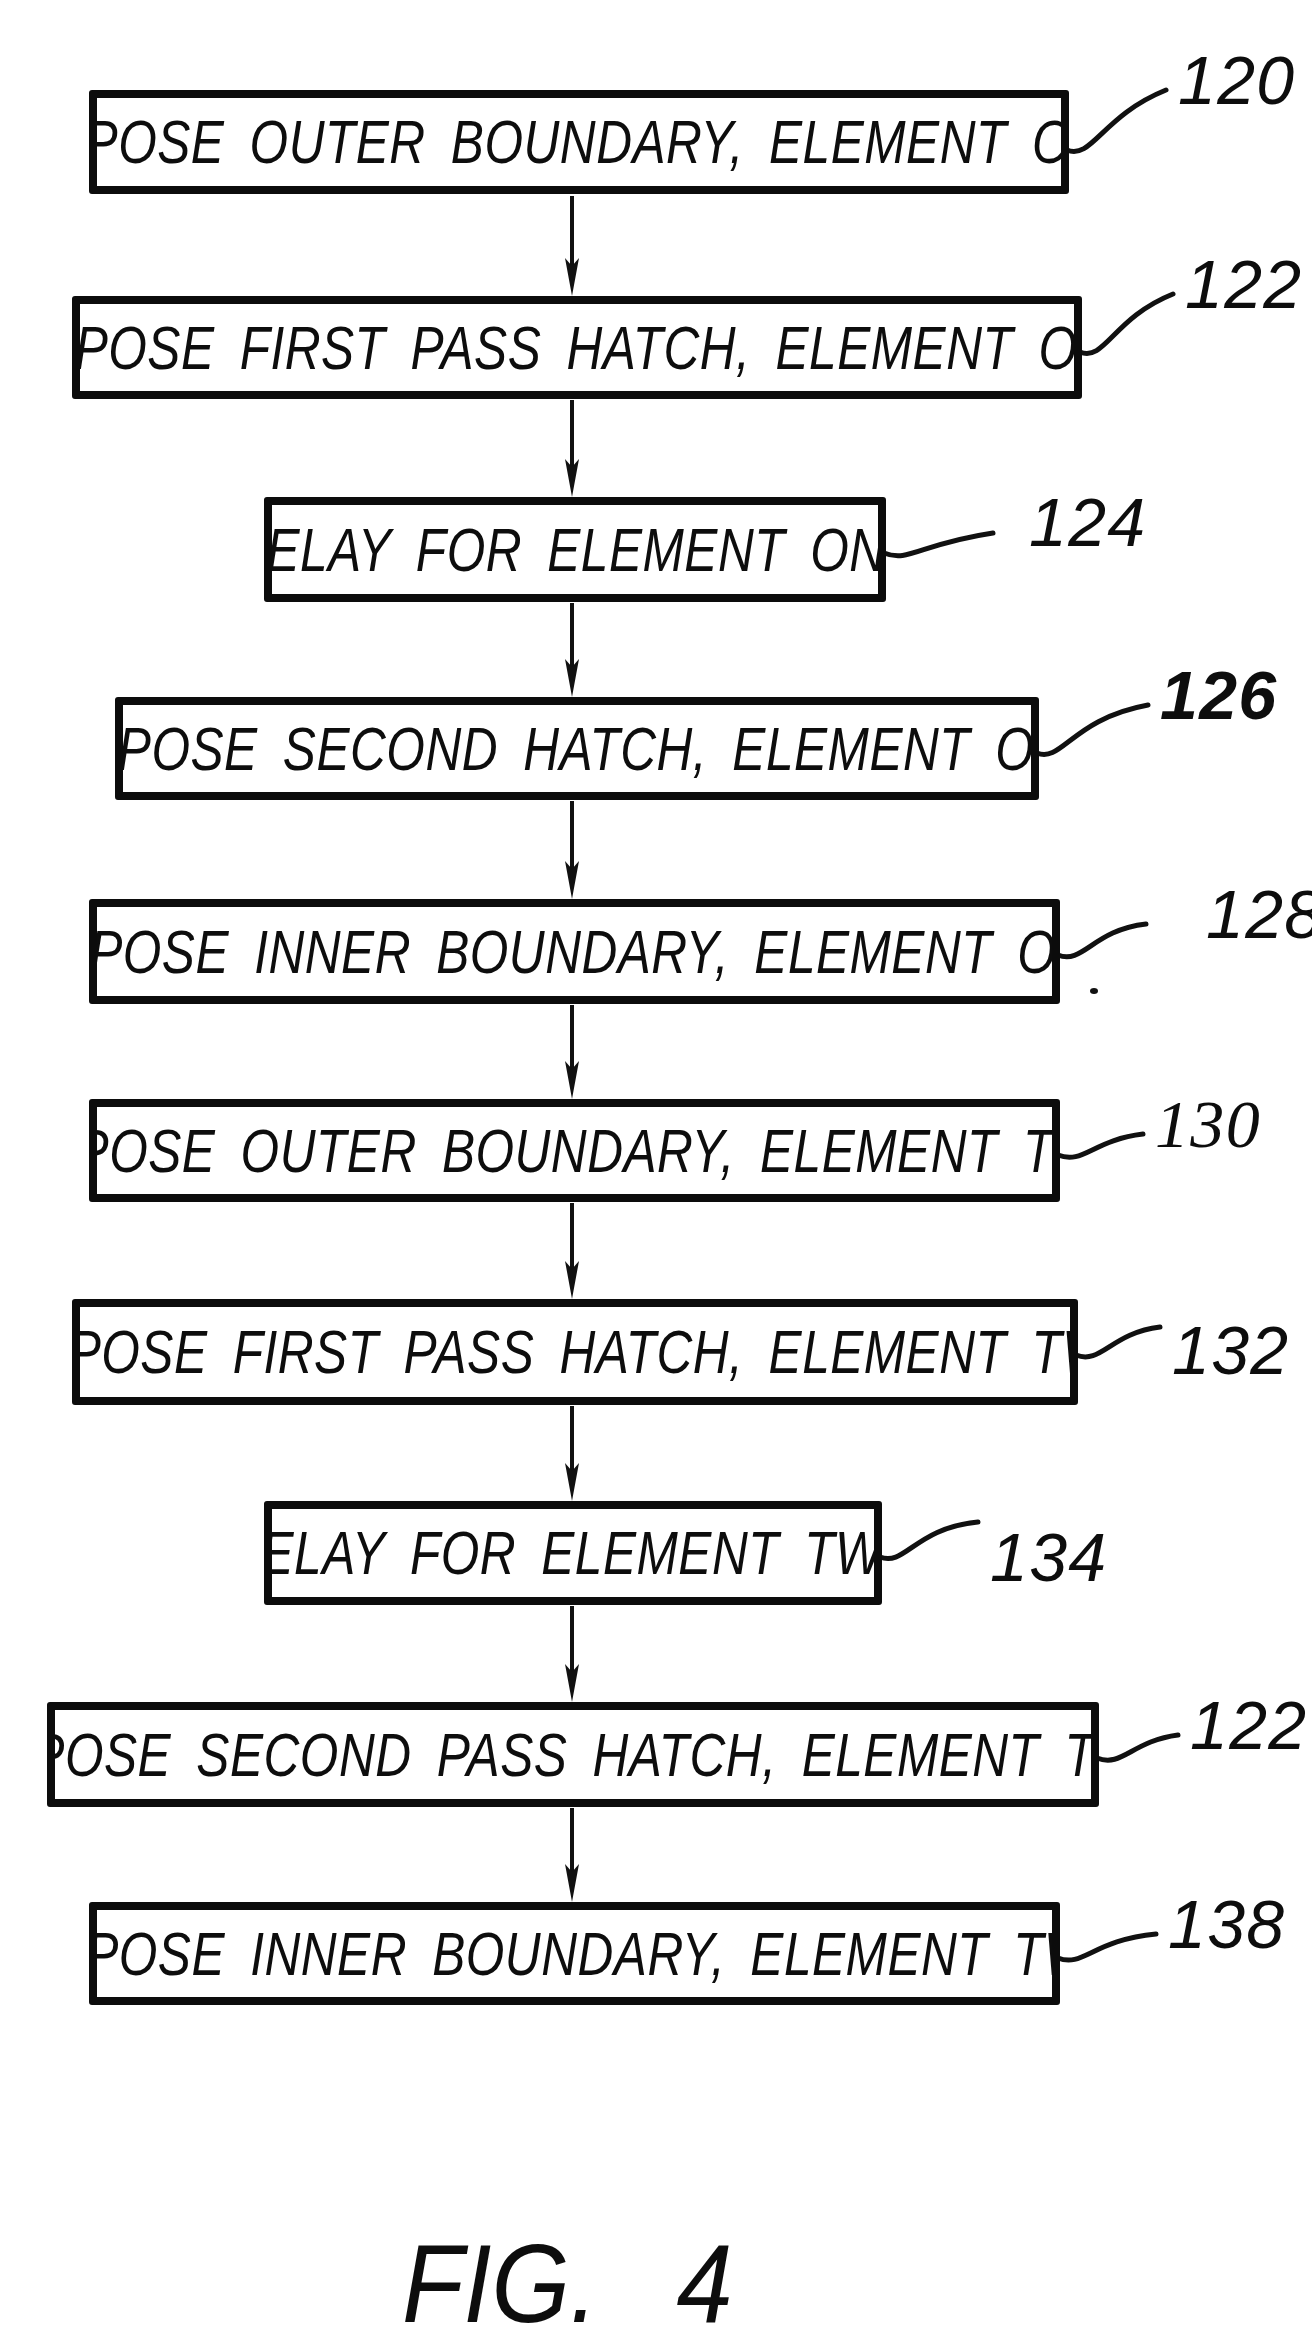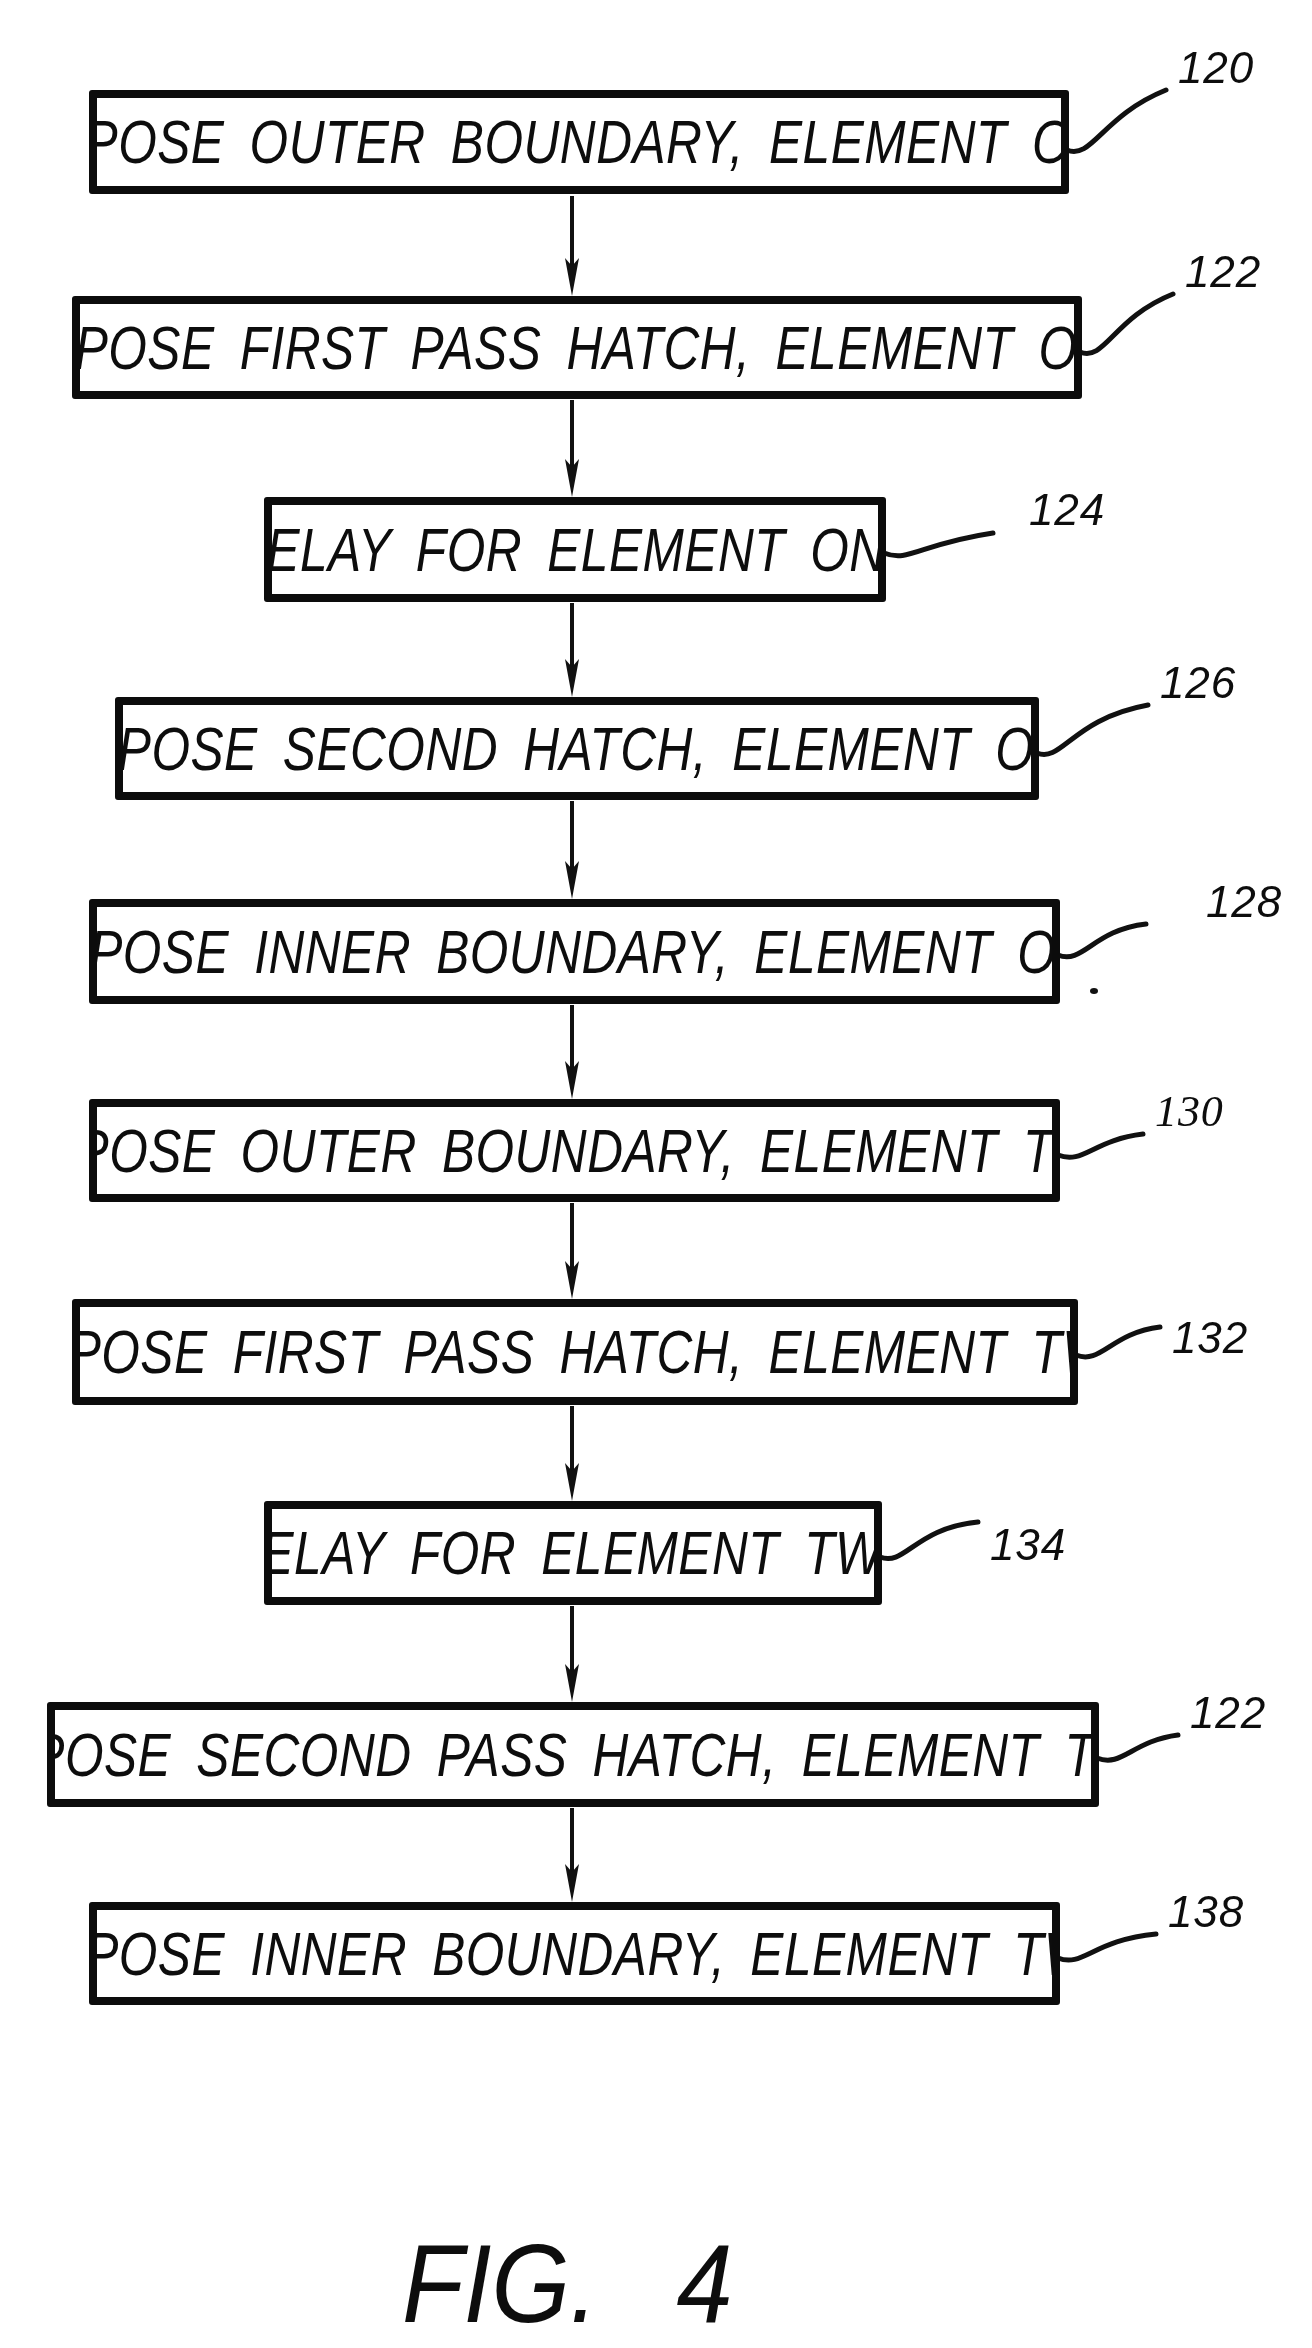--- a/index.html
+++ b/index.html
@@ -40,21 +40,21 @@
     color: #0d0d0d;
     white-space: nowrap;
     letter-spacing: 0.01em;
     word-spacing: 0.22em;
     transform: scaleX(0.8);
     transform-origin: center center;
   }
   .ref-num {
     position: absolute;
     font-style: italic;
-    font-size: 44px;
+    font-size: 68px;
     line-height: 1;
     color: #0d0d0d;
     white-space: nowrap;
     letter-spacing: 0.02em;
   }
   .figure-caption {
     position: absolute;
     left: 402px;
     top: 2228px;
     font-style: italic;
@@ -154,21 +154,21 @@
   <div class="step-box" style="left:47px; top:1702px; width:1052px; height:105px;">
     <span class="step-label">EXPOSE SECOND PASS HATCH, ELEMENT TWO</span>
   </div>
   <div class="step-box" style="left:89px; top:1902px; width:971px; height:103px;">
     <span class="step-label">EXPOSE INNER BOUNDARY, ELEMENT TWO</span>
   </div>
 
   <span class="ref-num" style="left:1178px; top:46px;">120</span>
   <span class="ref-num" style="left:1185px; top:250px;">122</span>
   <span class="ref-num" style="left:1005px; top:488px;margin-left:24px;">124</span>
-  <span class="ref-num" style="left:1160px; top:661px;">126</span>
+  <span class="ref-num" style="left:1160px; top:661px;font-weight:bold;">126</span>
   <span class="ref-num" style="left:1158px; top:880px;margin-left:48px;">128</span>
   <span class="ref-num" style="left:1155px; top:1090px;font-family:Liberation Serif, serif;">130</span>
   <span class="ref-num" style="left:1172px; top:1316px;">132</span>
   <span class="ref-num" style="left:990px;  top:1478px;margin-top:45px;">134</span>
   <span class="ref-num" style="left:1190px; top:1691px;">122</span>
   <span class="ref-num" style="left:1168px; top:1890px;">138</span>
 
   <div class="figure-caption">FIG. 4</div>
 
 </div>

